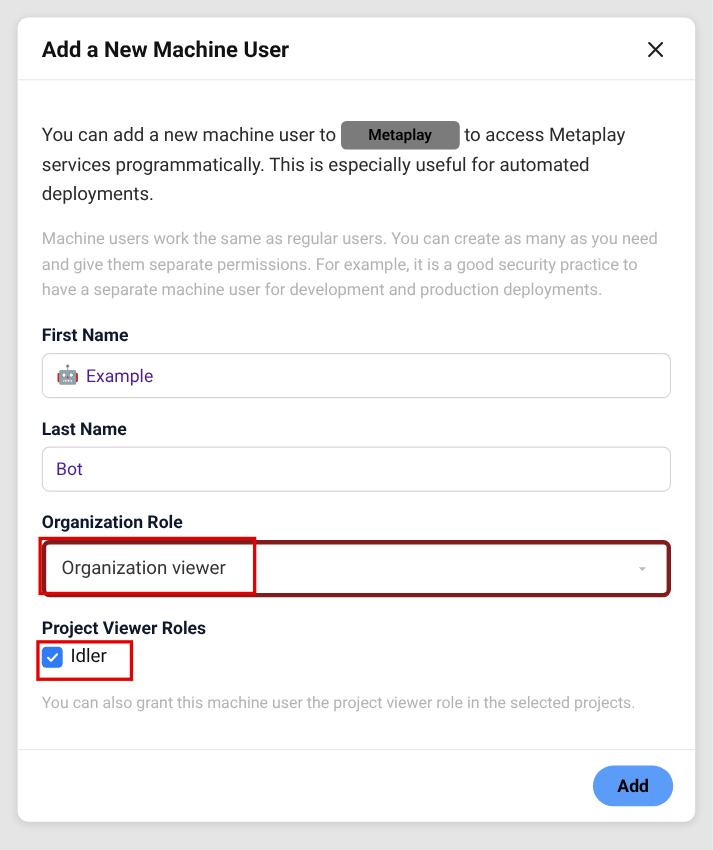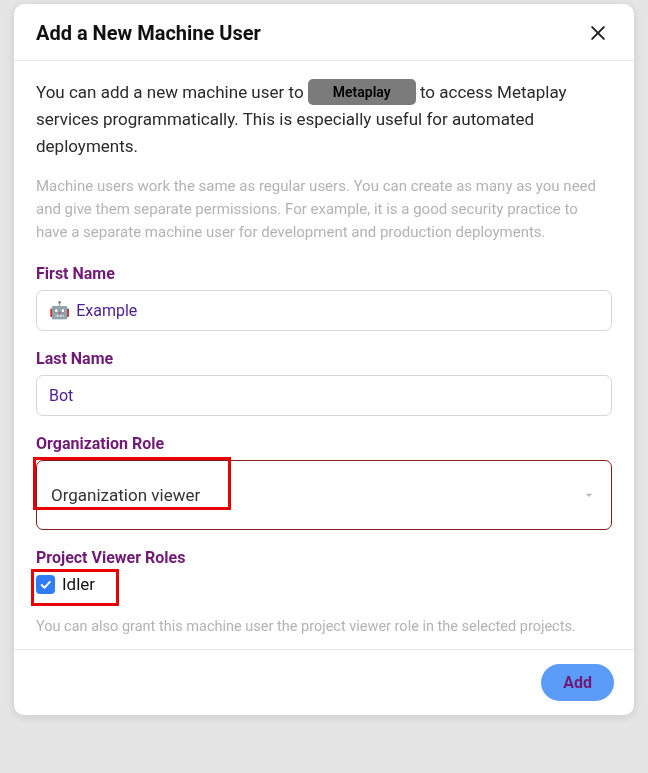--- a/index.html
+++ b/index.html
@@ -13,25 +13,26 @@
       width: 648px;
       height: 773px;
       display: flex;
       align-items: flex-start;
       justify-content: center;
     }
     .modal {
       background: #fff;
       border-radius: 10px;
       width: 620px;
-      margin: 4px;
+      margin: 16px;
       box-shadow: 0 2px 8px rgba(0,0,0,0.12);
       overflow: hidden;
       display: flex;
       flex-direction: column;
+      gap: 19px;
     }
     .modal-header {
       display: flex;
       align-items: center;
       justify-content: space-between;
       padding: 15px 22px 13px 22px;
       border-bottom: 1px solid #e8e8e8;
     }
     .modal-title {
       font-size: 20px;
@@ -73,21 +74,21 @@
     }
     .subtext {
       font-size: 15px;
       line-height: 1.55;
       color: #b3b3b3;
       margin-bottom: 20px;
     }
     .field-label {
       font-size: 16px;
       font-weight: 700;
-      color: #701a75;
+      color: #0f172a;
       margin-bottom: 7px;
     }
     .field-group {
       margin-bottom: 18px;
     }
     .text-input {
       width: 100%;
       border: 1px solid #d6d6d6;
       border-radius: 7px;
       padding: 10px 12px;
@@ -119,23 +120,23 @@
       pointer-events: none;
     }
     .highlight-org {
       top: -3px;
       left: -3px;
       width: 198px;
       height: 53px;
     }
     .select-box {
       width: 100%;
-      border: 1px solid #7f1d1d;
+      border: 4px solid #7f1d1d;
       border-radius: 7px;
-      padding: 24px 14px;
+      padding: 12px 14px;
       font-size: 17px;
       color: #333;
       background: #fff;
       display: flex;
       align-items: center;
       justify-content: space-between;
       cursor: pointer;
     }
     .chevron {
       color: #bbb;
@@ -197,21 +198,21 @@
       font-weight: 700;
       cursor: pointer;
       font-family: inherit;
     }
     .btn-cancel {
       background: #7a7a7a;
       color: #fff;
     }
     .btn-add {
       background: #5a9cf8;
-      color: #701a75;
+      color: #000000;
     }
   </style>
 </head>
 <body>
 
 <div class="modal">
 
   <div class="modal-header">
     <div class="modal-title">Add a New Machine User</div>
     <div class="close-btn">

